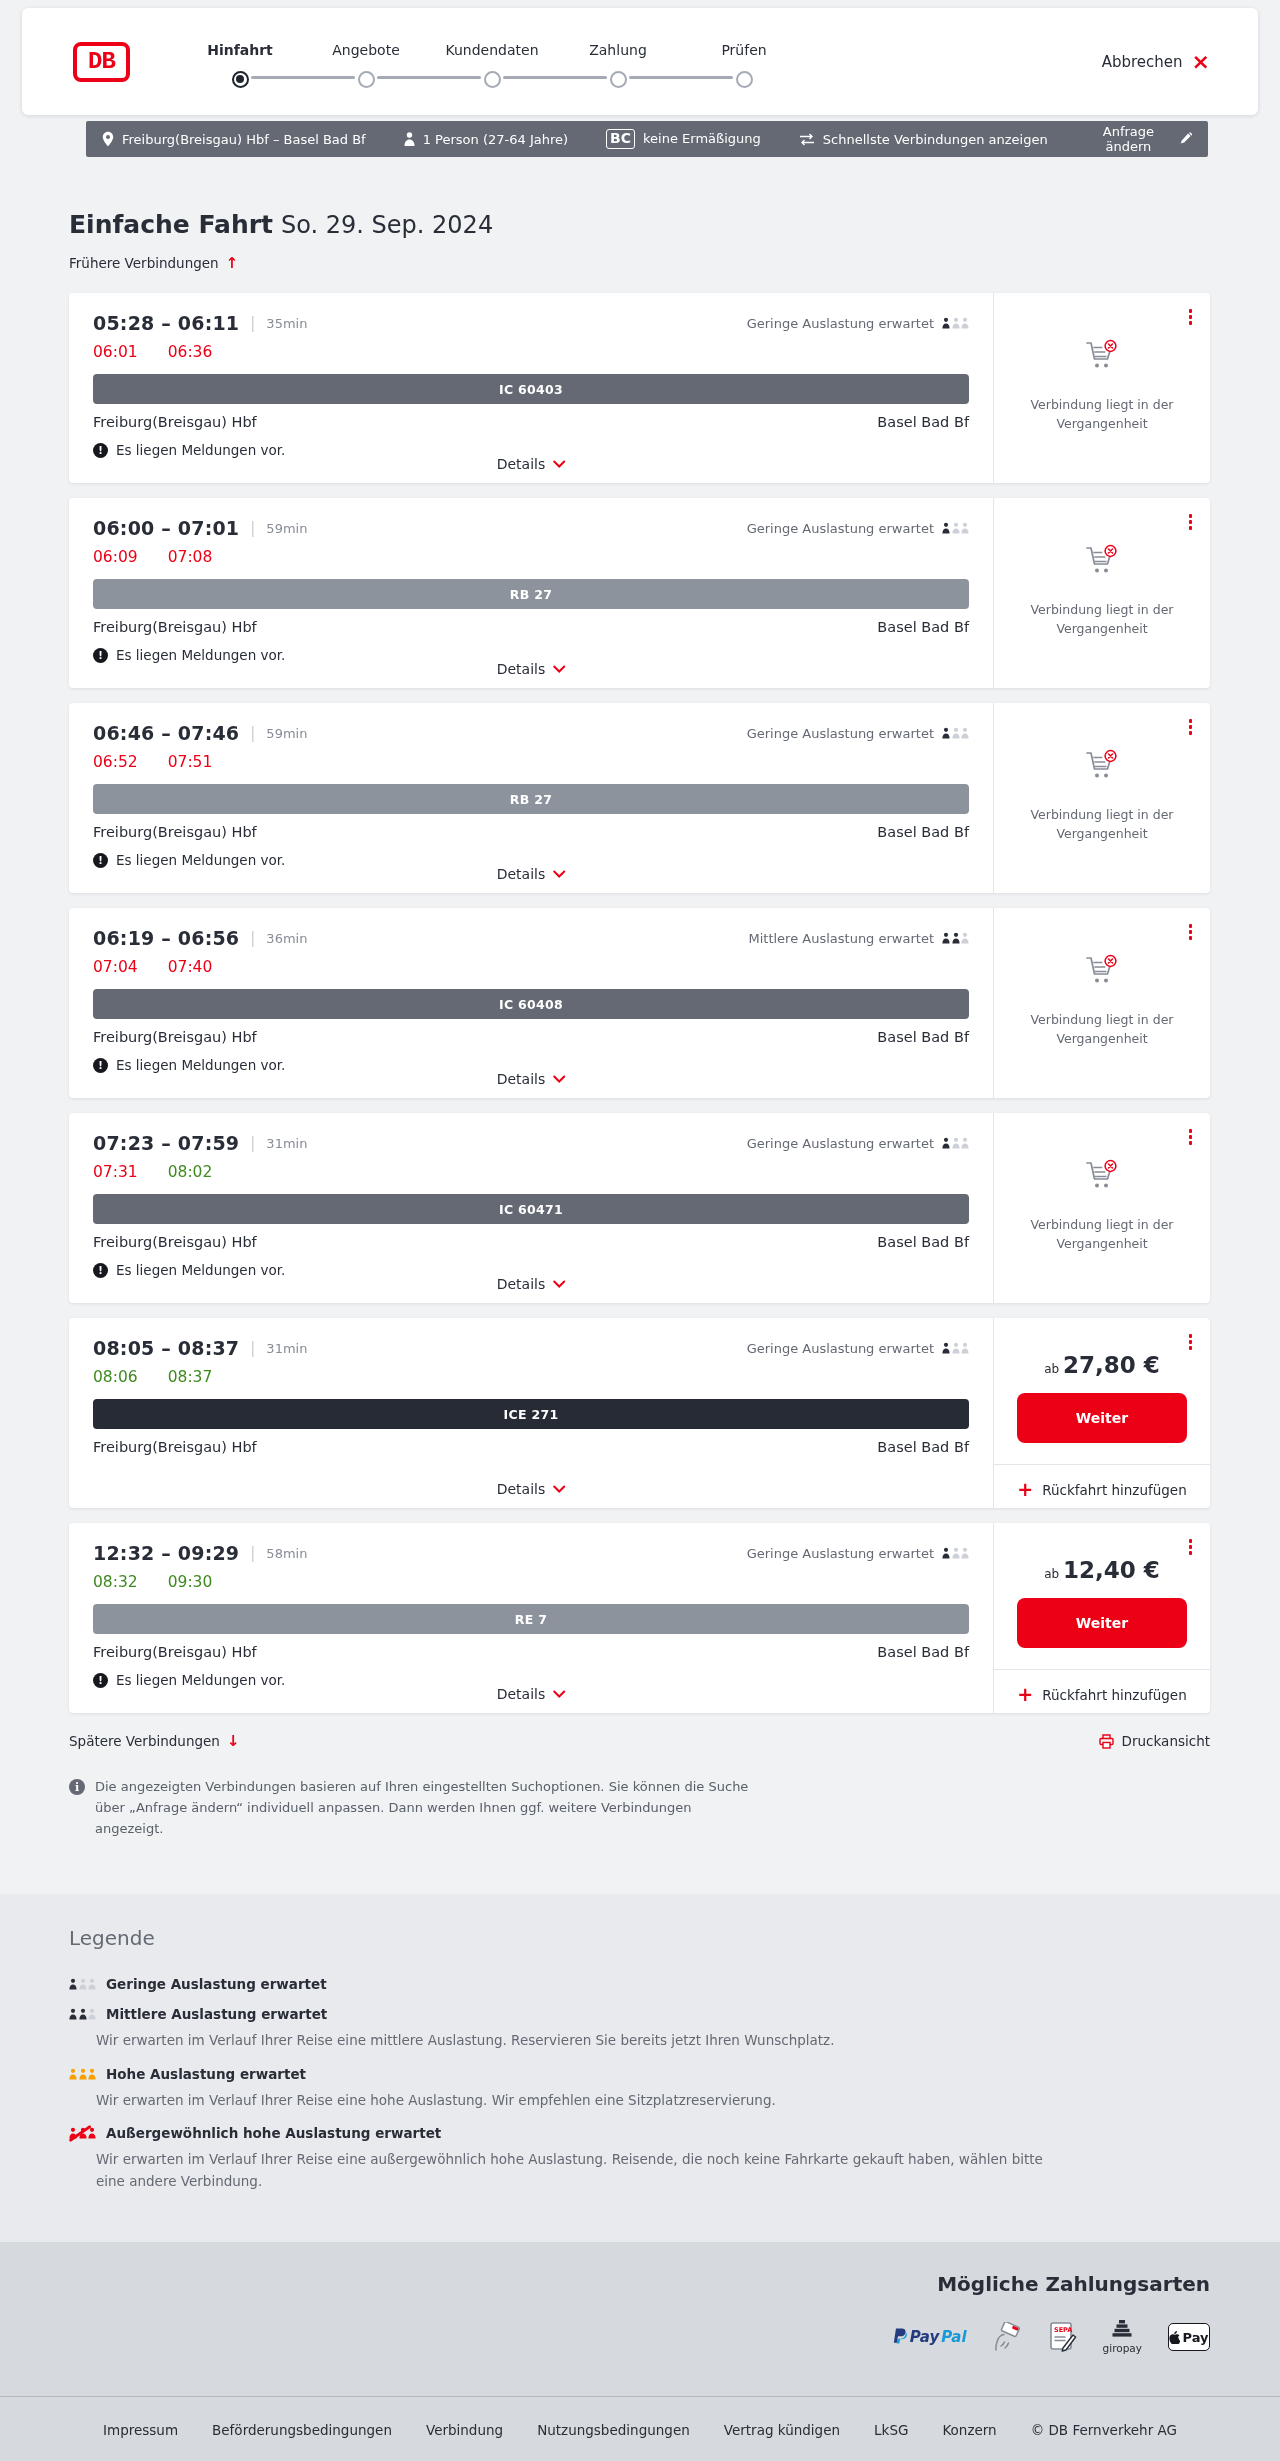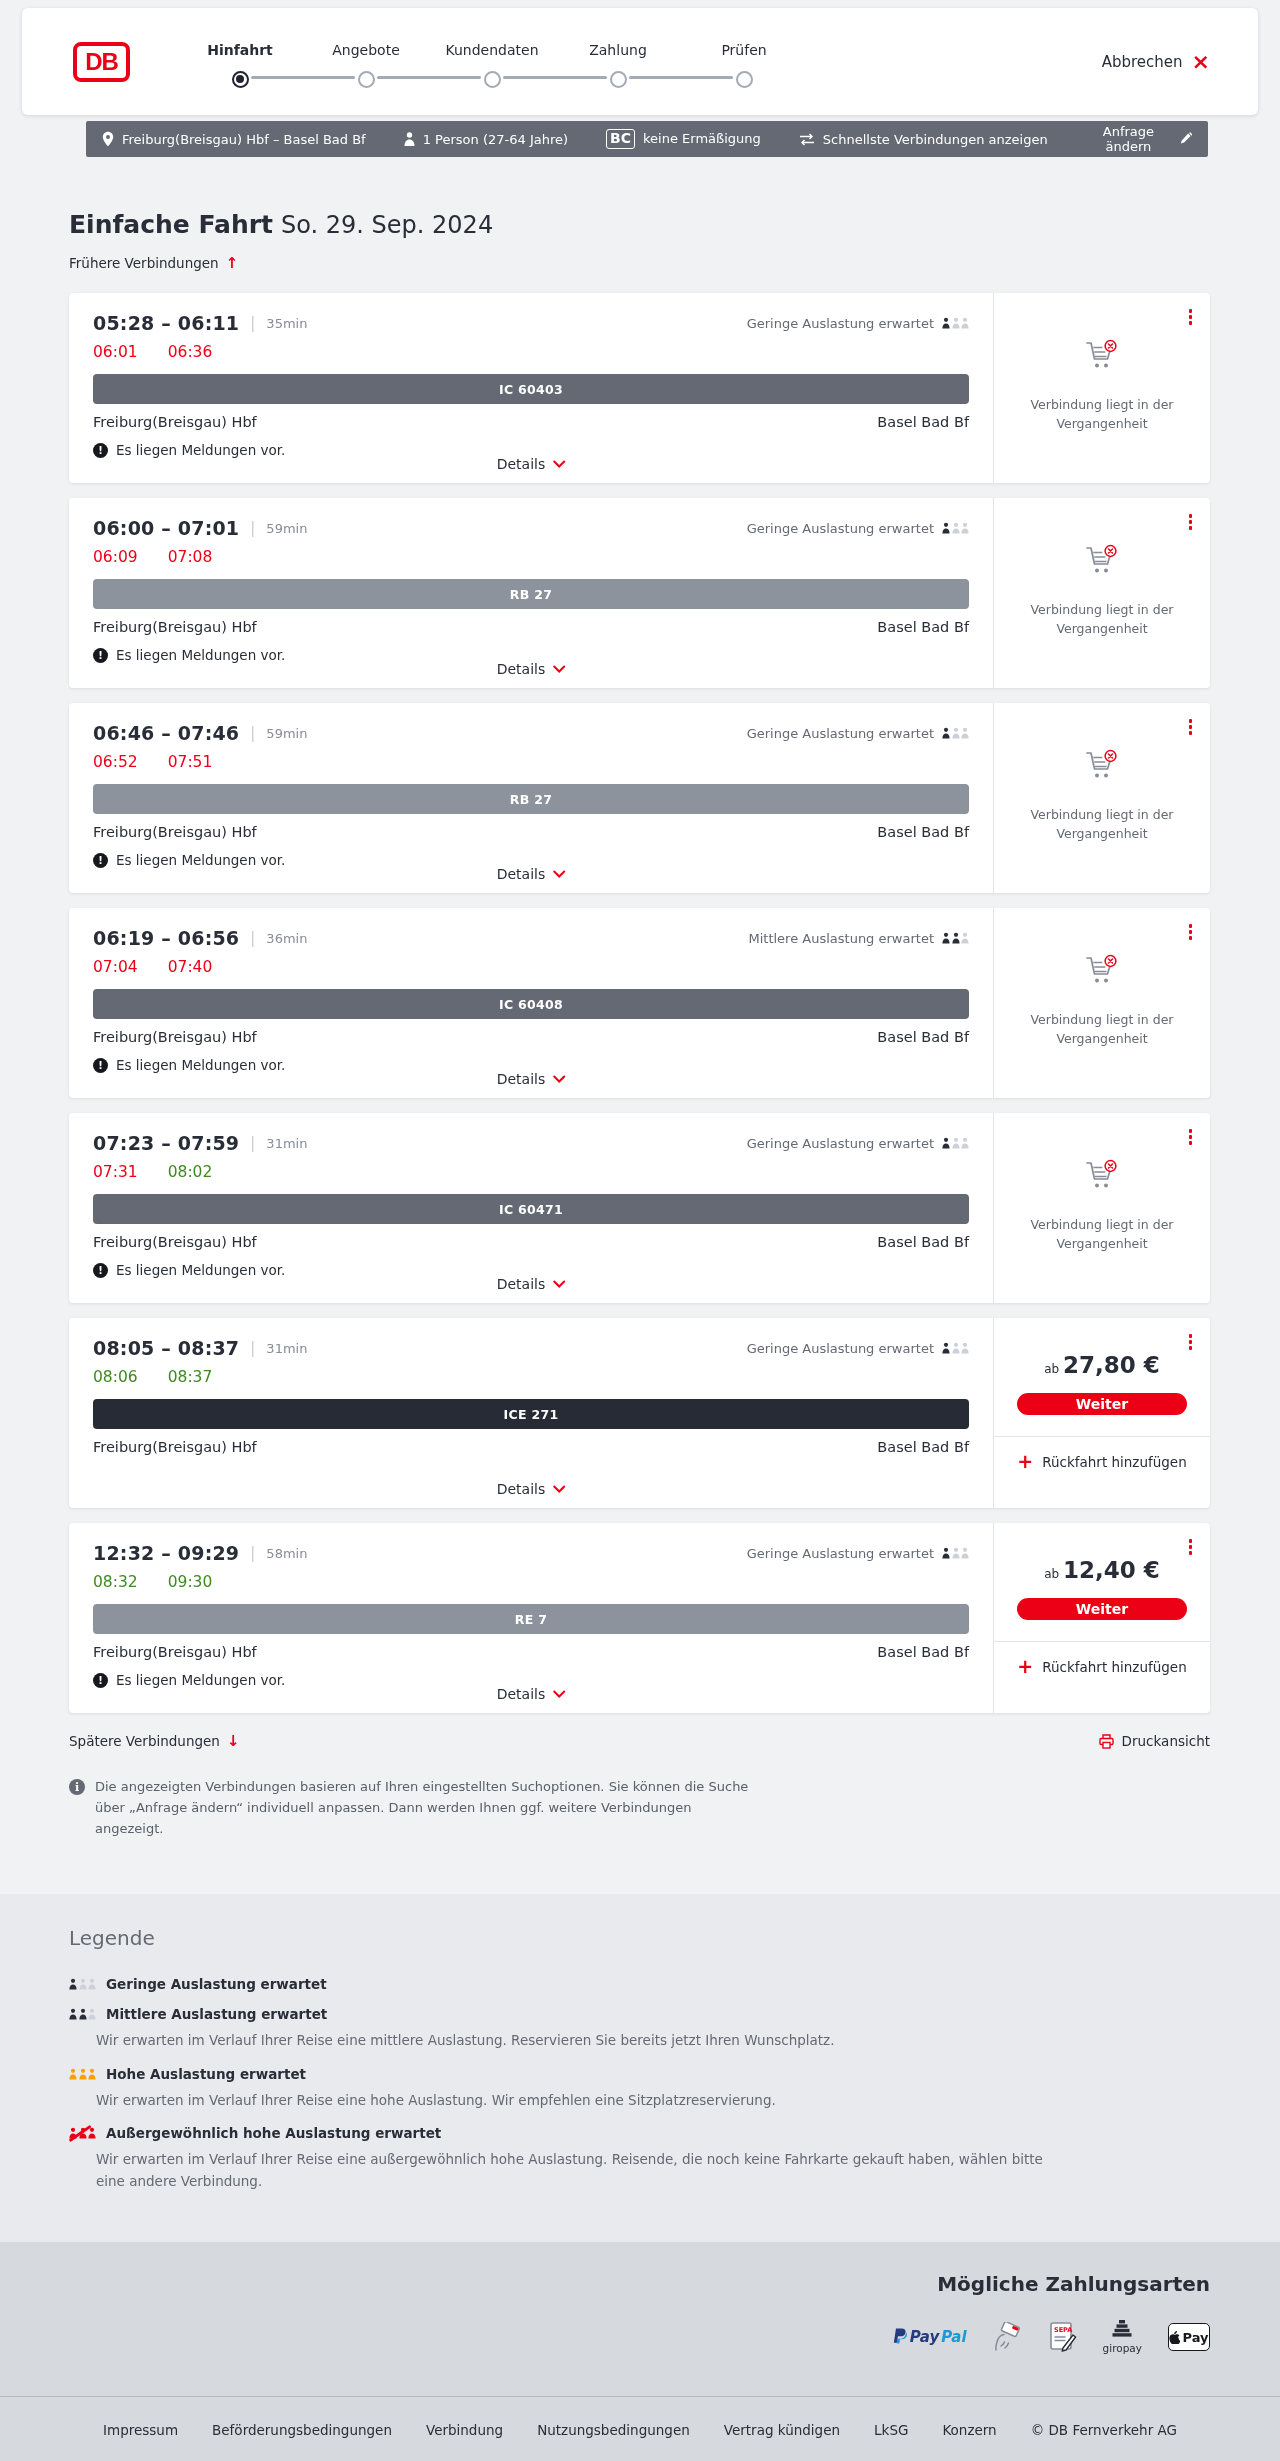--- a/index.html
+++ b/index.html
@@ -15,21 +15,21 @@
   
   .header-card {
     margin: 8px 22px 0; height: 107px; background: #fff; border-radius: 6px;
     box-shadow: 0 1px 4px rgba(40,45,55,.14); display: flex; align-items: center;
     padding: 0 48px 0 51px; position: relative; z-index: 2;
   }
   .db-logo {
     width: 57px; height: 40px; border: 4px solid var(--brand-red); border-radius: 8px;
     display: flex; align-items: center; justify-content: center;
     color: var(--brand-red); font-weight: bold; font-size: 24px; letter-spacing: -1px;
-    font-family: Liberation Sans, sans-serif; background: #fff; flex: none;
+    font-family: Liberation Mono, monospace; background: #fff; flex: none;
   }
   .steps { display: flex; margin-left: 47px; padding-top: 6px; }
   .step { width: 126px; text-align: center; position: relative; }
   .step-label { font-size: 14px; color: var(--dark); margin-bottom: 13px; }
   .step.active .step-label { font-weight: bold; }
   .step-dot {
     width: 17px; height: 17px; border-radius: 50%; border: 2.5px solid #a5abb5;
     background: #fff; margin: 0 auto; position: relative; z-index: 1;
   }
   .step.active .step-dot { border-color: #1f242e; }
@@ -116,22 +116,22 @@
   }
   .kebab { position: absolute; top: 13px; right: 15px; background: none; border: none; cursor: pointer; display: flex; flex-direction: column; gap: 2.5px; padding: 3px; }
   .kebab i { width: 3.5px; height: 3.5px; background: var(--brand-red); border-radius: 1px; }
   .side-past { padding-top: 46px; display: flex; flex-direction: column; align-items: center; }
   .past-text { margin-top: 24px; font-size: 12.5px; color: var(--slate); text-align: center; line-height: 1.55; width: 160px; }
   .side-price { padding-top: 34px; display: flex; flex-direction: column; align-items: center; width: 100%; }
   .price-line { display: flex; align-items: baseline; gap: 4px; }
   .price-ab { font-size: 12px; color: var(--dark); }
   .price-val { font-size: 23px; font-weight: bold; color: var(--dark); }
   .cta {
-    margin-top: 15px; width: 170px; height: 22px; background: var(--brand-red); color: #fff;
-    border: none; border-radius: 14px; font: inherit; font-size: 14px; font-weight: bold; cursor: pointer;
+    margin-top: 15px; width: 170px; height: 50px; background: var(--brand-red); color: #fff;
+    border: none; border-radius: 8px; font: inherit; font-size: 14px; font-weight: bold; cursor: pointer;
   }
   .side-divider { margin-top: 21px; width: 100%; border-top: 1px solid var(--divider); }
   .add-return { margin-top: 15px; display: flex; align-items: center; gap: 9px; background: none; border: none; font: inherit; cursor: pointer; }
   .add-return .plus { color: var(--brand-red); font-size: 19px; font-weight: bold; line-height: 1; }
   .add-return .ar-label { font-size: 13.5px; color: var(--dark); }
 
   
   .later-row { display: flex; justify-content: space-between; align-items: center; margin-top: 20px; }
   .print-btn { display: flex; align-items: center; gap: 8px; background: none; border: none; font: inherit; font-size: 13.5px; color: var(--dark); cursor: pointer; }
   .info-note { margin-top: 28px; display: flex; gap: 10px; width: 680px; }

